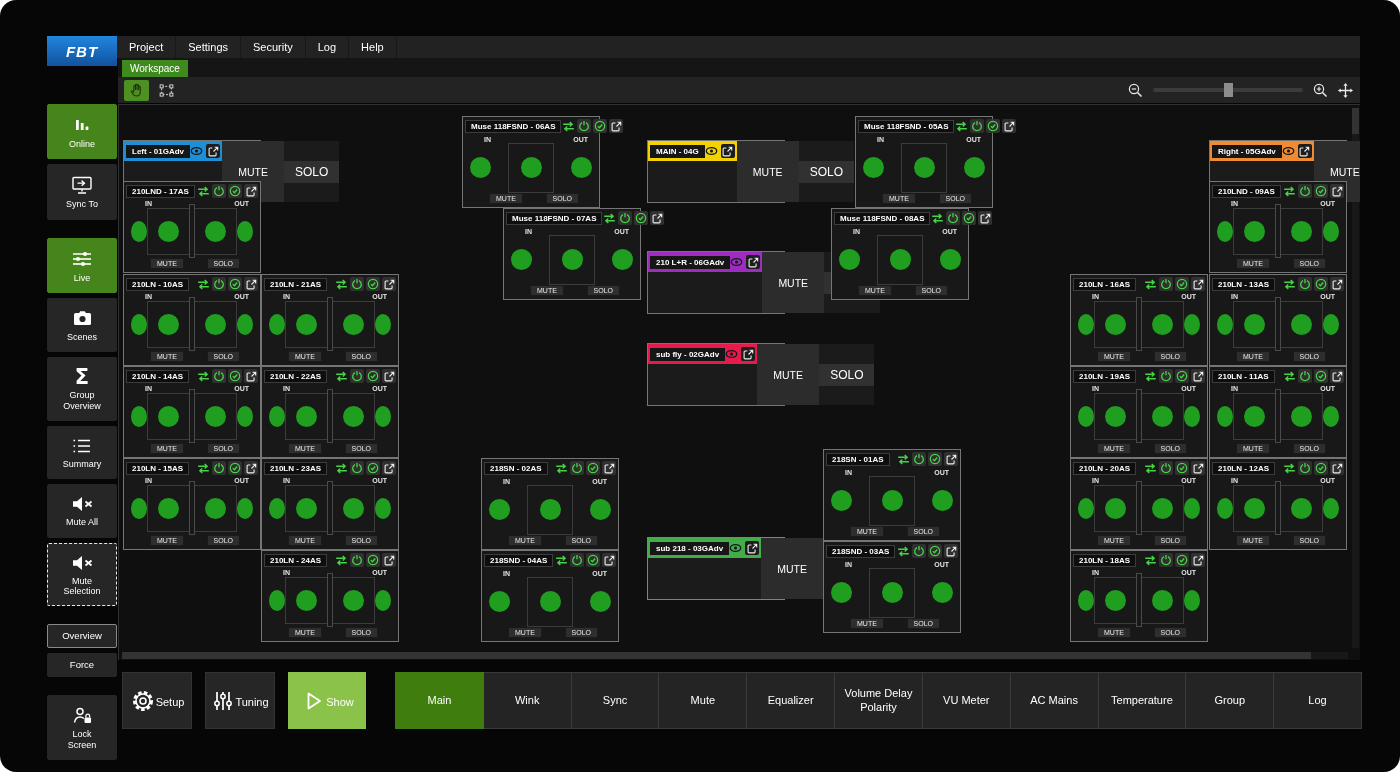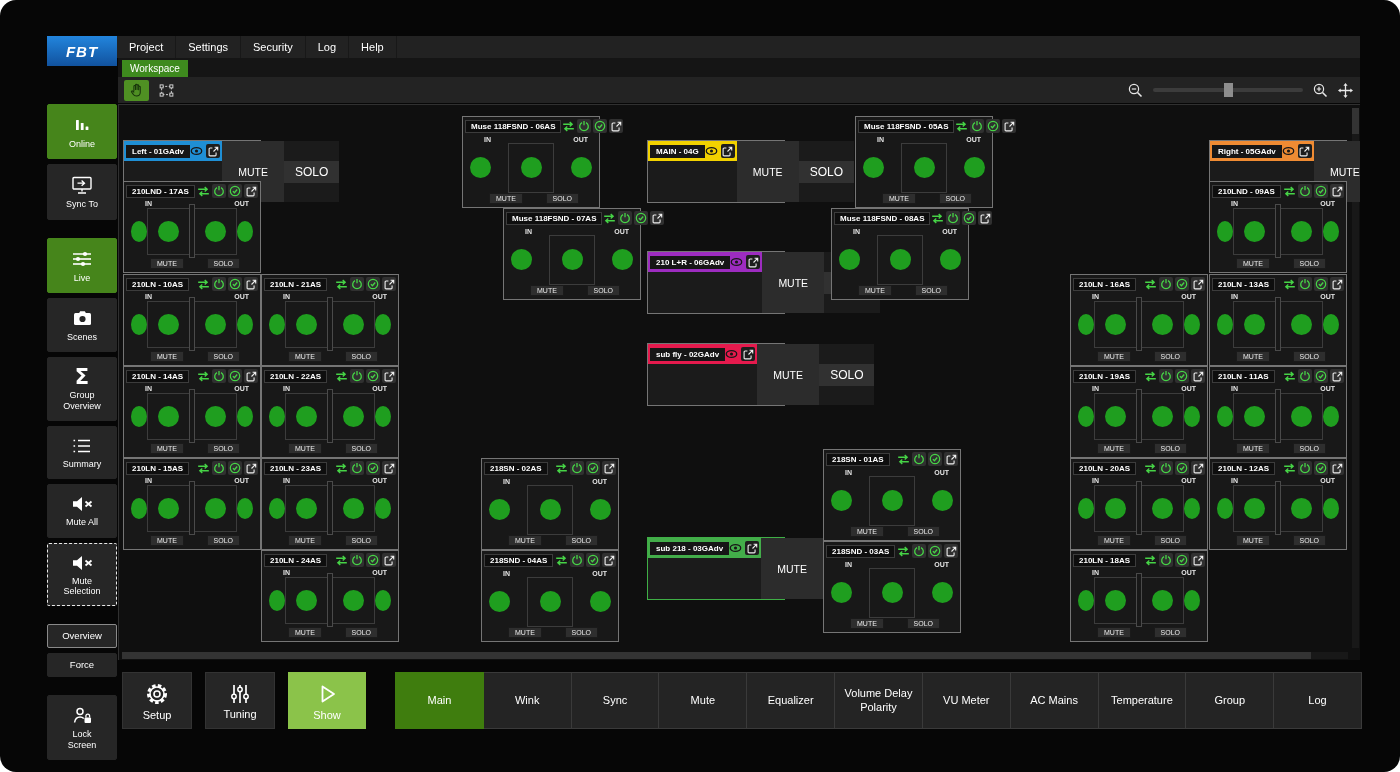--- a/index.html
+++ b/index.html
@@ -83,21 +83,21 @@
   .grp-icons{display:flex;align-items:center;gap:3px;}
   .gicon.open{width:14px;height:14px;background:#1d1d1d;border-radius:2px;}
   .grp-body{flex:1;display:flex;}
   .grp-mute{width:62px;background:#2c2c2c;display:flex;align-items:center;justify-content:center;
     font-size:10.5px;color:#fff;cursor:pointer;}
   .grp-solo-wrap{flex:1;background:#1b1b1b;display:flex;align-items:center;justify-content:center;}
   .grp-solo{background:#313131;padding:4px 11px;font-size:12px;color:#fff;cursor:pointer;}
   
   .bottombar{position:absolute;left:122px;top:672px;height:57px;display:flex;align-items:stretch;}
   .mode-btn{width:70px;background:#262626;border:1px solid #333;margin-right:13px;
-    display:flex;flex-direction:column;align-items:center;justify-content:center;cursor:pointer;}
+    display:flex;align-items:center;justify-content:center;cursor:pointer;}
   .mode-btn .lbl{font-size:11px;margin-top:2px;}
   .mode-btn.show{width:78px;background:#8bc34a;border-color:#8bc34a;}
   .tabs{display:flex;width:967px;margin-left:16px;}
   .tab{flex:1;background:#242424;border:1px solid #3a3a3a;border-left:none;
     display:flex;align-items:center;justify-content:center;font-size:11px;text-align:center;
     line-height:1.25;cursor:pointer;padding:2px 4px;}
   .tab:first-child{border-left:1px solid #3a3a3a;}
   .tab.active{background:#3f7d0e;border-color:#3f7d0e;}
 </style>
 </head>

